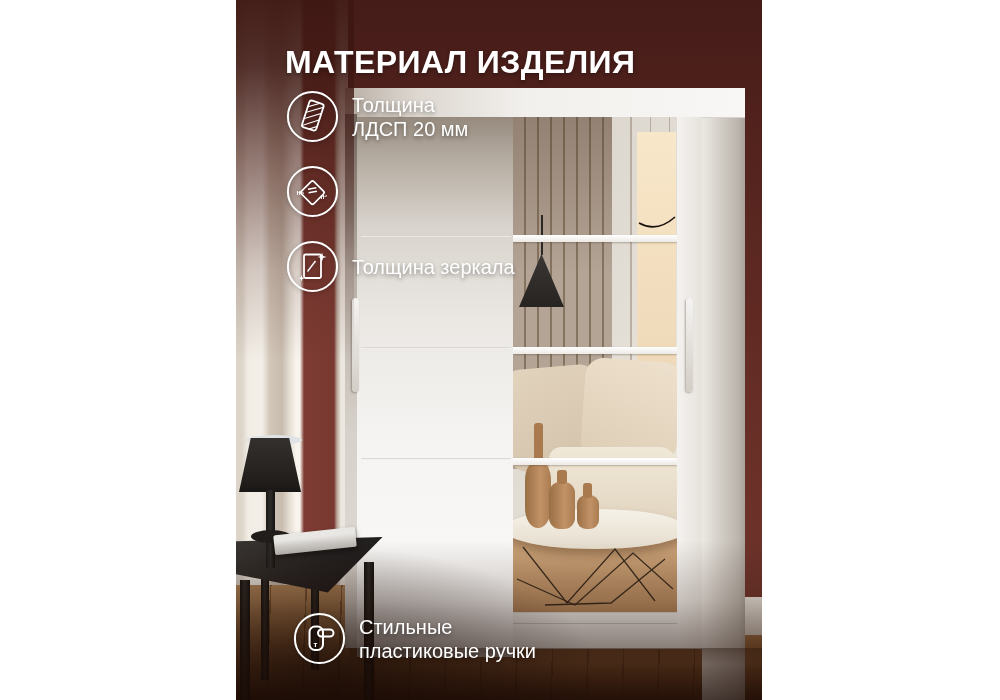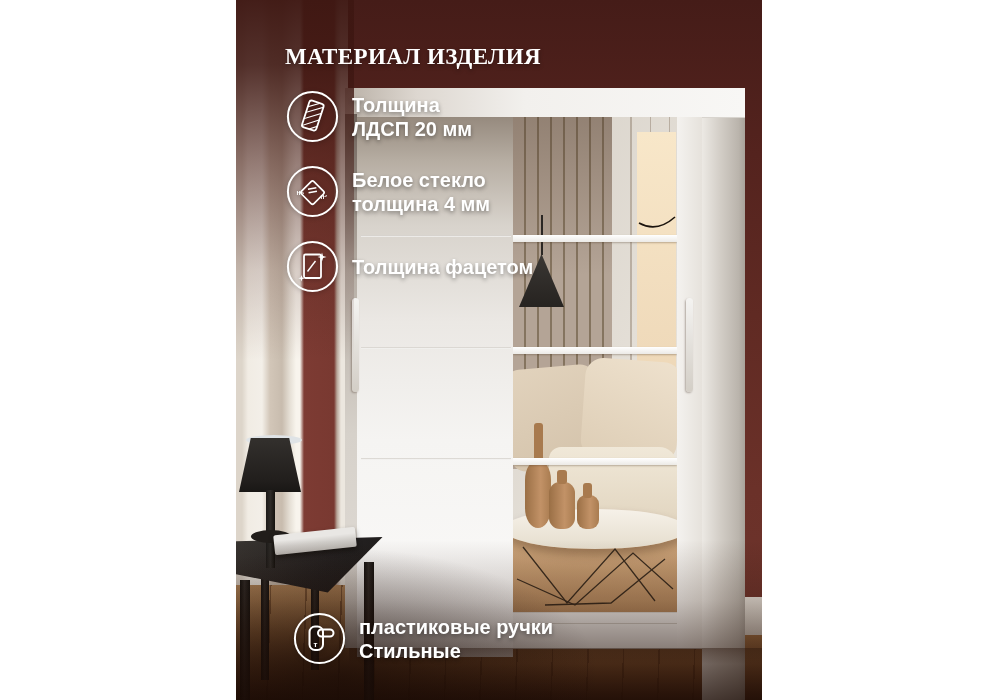--- a/index.html
+++ b/index.html
@@ -101,27 +101,27 @@
   .book{left:38px;top:101px;width:82px;height:20px;border-radius:2px;transform:rotate(-6deg);
     background:linear-gradient(180deg,#e9e7e4 30%,#d0cdc9 60%,#b7b3ae);
     box-shadow:0 3px 5px rgba(10,5,2,.5);}
 
   .overlay-bottom{left:0;top:540px;width:526px;height:160px;
     background:linear-gradient(180deg,rgba(40,18,8,0) 0%,rgba(40,18,8,.22) 38%,rgba(33,14,6,.6) 78%,rgba(26,10,4,.78) 100%);}
   .overlay-bottom-left{left:0;top:550px;width:360px;height:150px;
     background:radial-gradient(ellipse at 28% 85%,rgba(22,9,4,.62),rgba(22,9,4,0) 72%);}
 
   
-  .title{left:49px;top:44px;color:#fff;font-size:23px;font-weight:800;letter-spacing:.4px;
-    text-shadow:0 2px 4px rgba(0,0,0,.35);white-space:nowrap;font-family:Liberation Serif, serif;}
+  .title{left:49px;top:44px;color:#fff;font-size:32px;font-weight:800;letter-spacing:.4px;
+    text-shadow:0 2px 4px rgba(0,0,0,.35);white-space:nowrap;}
   .features{left:50px;top:90px;display:flex;flex-direction:column;gap:22px;}
   .feature{display:flex;align-items:center;gap:13px;}
   .feature-bottom{left:57px;top:612px;}
   .f-icon{width:53px;height:53px;flex:0 0 53px;filter:drop-shadow(0 1px 2px rgba(0,0,0,.3));}
-  .f-text{color:#fff;font-size:20px;font-weight:700;line-height:24px;
+  .f-text{color:#fff;font-size:20px;font-weight:400;line-height:24px;
     text-shadow:0 2px 4px rgba(0,0,0,.4);white-space:nowrap;}
 </style>
 </head>
 <body>
 
 <div class="canvas">
   <div class="photo">
 
     <div class="abs left-stripes"></div>
     <div class="abs floor"></div>
@@ -219,47 +219,43 @@
         <svg class="f-icon" viewBox="0 0 53 53">
           <circle cx="26.5" cy="26.5" r="24.6" stroke="#fff" stroke-width="2" fill="none"></circle>
           <rect x="17.8" y="18.8" width="17.5" height="17.5" rx="2" transform="rotate(45 26.5 27.5)" stroke="#fff" stroke-width="1.7" fill="none"></rect>
           <g transform="rotate(-10 26 24)" stroke="#fff" stroke-width="1.5">
             <path d="M22 23.5h8.5 M22 27h8.5"></path>
           </g>
           <text x="10.5" y="29.5" font-size="6.5" font-weight="bold" fill="#fff">н</text>
           <text x="34.5" y="33.5" font-size="6.5" font-weight="bold" fill="#fff">н</text>
           <path d="M15 27.5l3 .8 M38.5 31.5l2.5-.8" stroke="#fff" stroke-width="1"></path>
         </svg>
-        <div class="f-text">
-          <div>Белое стекло</div>
-          <div>толщина 4 мм</div>
-        </div>
       </div>
 
       <div class="feature">
         <svg class="f-icon" viewBox="0 0 53 53">
           <circle cx="26.5" cy="26.5" r="24.6" stroke="#fff" stroke-width="2" fill="none"></circle>
           <rect x="18" y="14.5" width="17" height="23.5" rx="1.5" stroke="#fff" stroke-width="1.8" fill="none"></rect>
           <path d="M21.5 31.5l8-10.5" stroke="#fff" stroke-width="1.4"></path>
           <path d="M36 12.5l1.1 3.4 3.4 1.1-3.4 1.1-1.1 3.4-1.1-3.4-3.4-1.1 3.4-1.1z" fill="#fff"></path>
           <path d="M15.5 35l.8 2.4 2.4.8-2.4.8-.8 2.4-.8-2.4-2.4-.8 2.4-.8z" fill="#fff"></path>
         </svg>
         <div class="f-text">
-          <div>Толщина фацетом</div>
+          <div>Толщина зеркала</div>
         </div>
       </div>
     </div>
 
     <div class="abs feature feature-bottom">
       <svg class="f-icon" viewBox="0 0 53 53">
         <circle cx="26.5" cy="26.5" r="24.6" stroke="#fff" stroke-width="2" fill="none"></circle>
         <rect x="16.5" y="14.5" width="13.5" height="23.5" rx="5.5" stroke="#fff" stroke-width="2" fill="none"></rect>
         <rect x="25" y="17.5" width="15.5" height="7" rx="3.5" stroke="#fff" stroke-width="2" fill="none"></rect>
         <text x="20.5" y="34.5" font-size="8" font-weight="bold" fill="#fff">т</text>
       </svg>
       <div class="f-text">
+        <div>Стильные</div>
         <div>пластиковые ручки</div>
-        <div>Стильные</div>
       </div>
     </div>
 
   </div>
 </div>
 
 </body></html>

